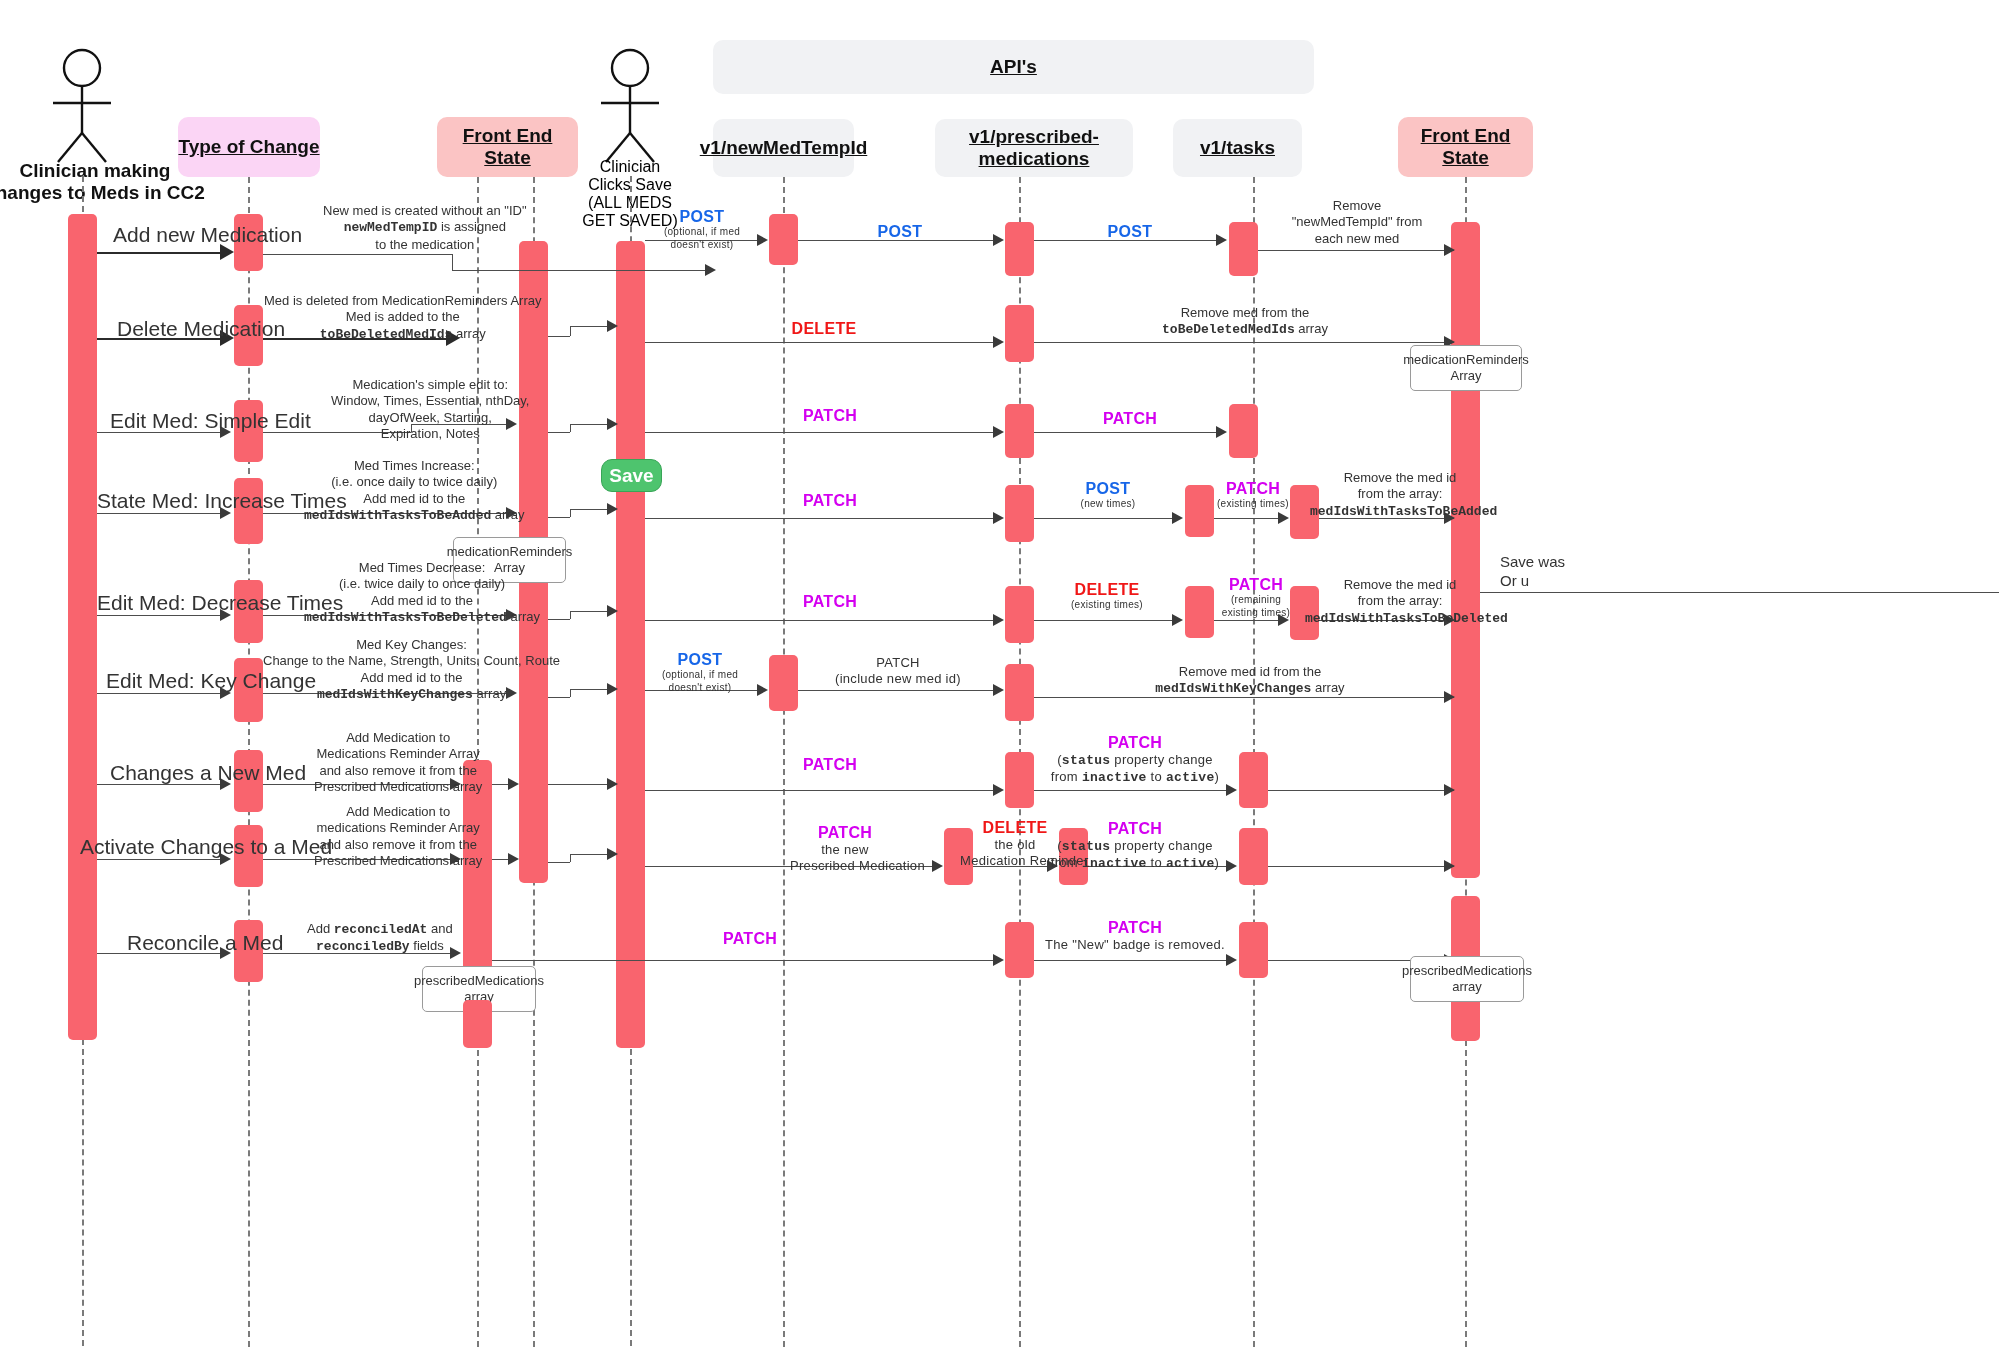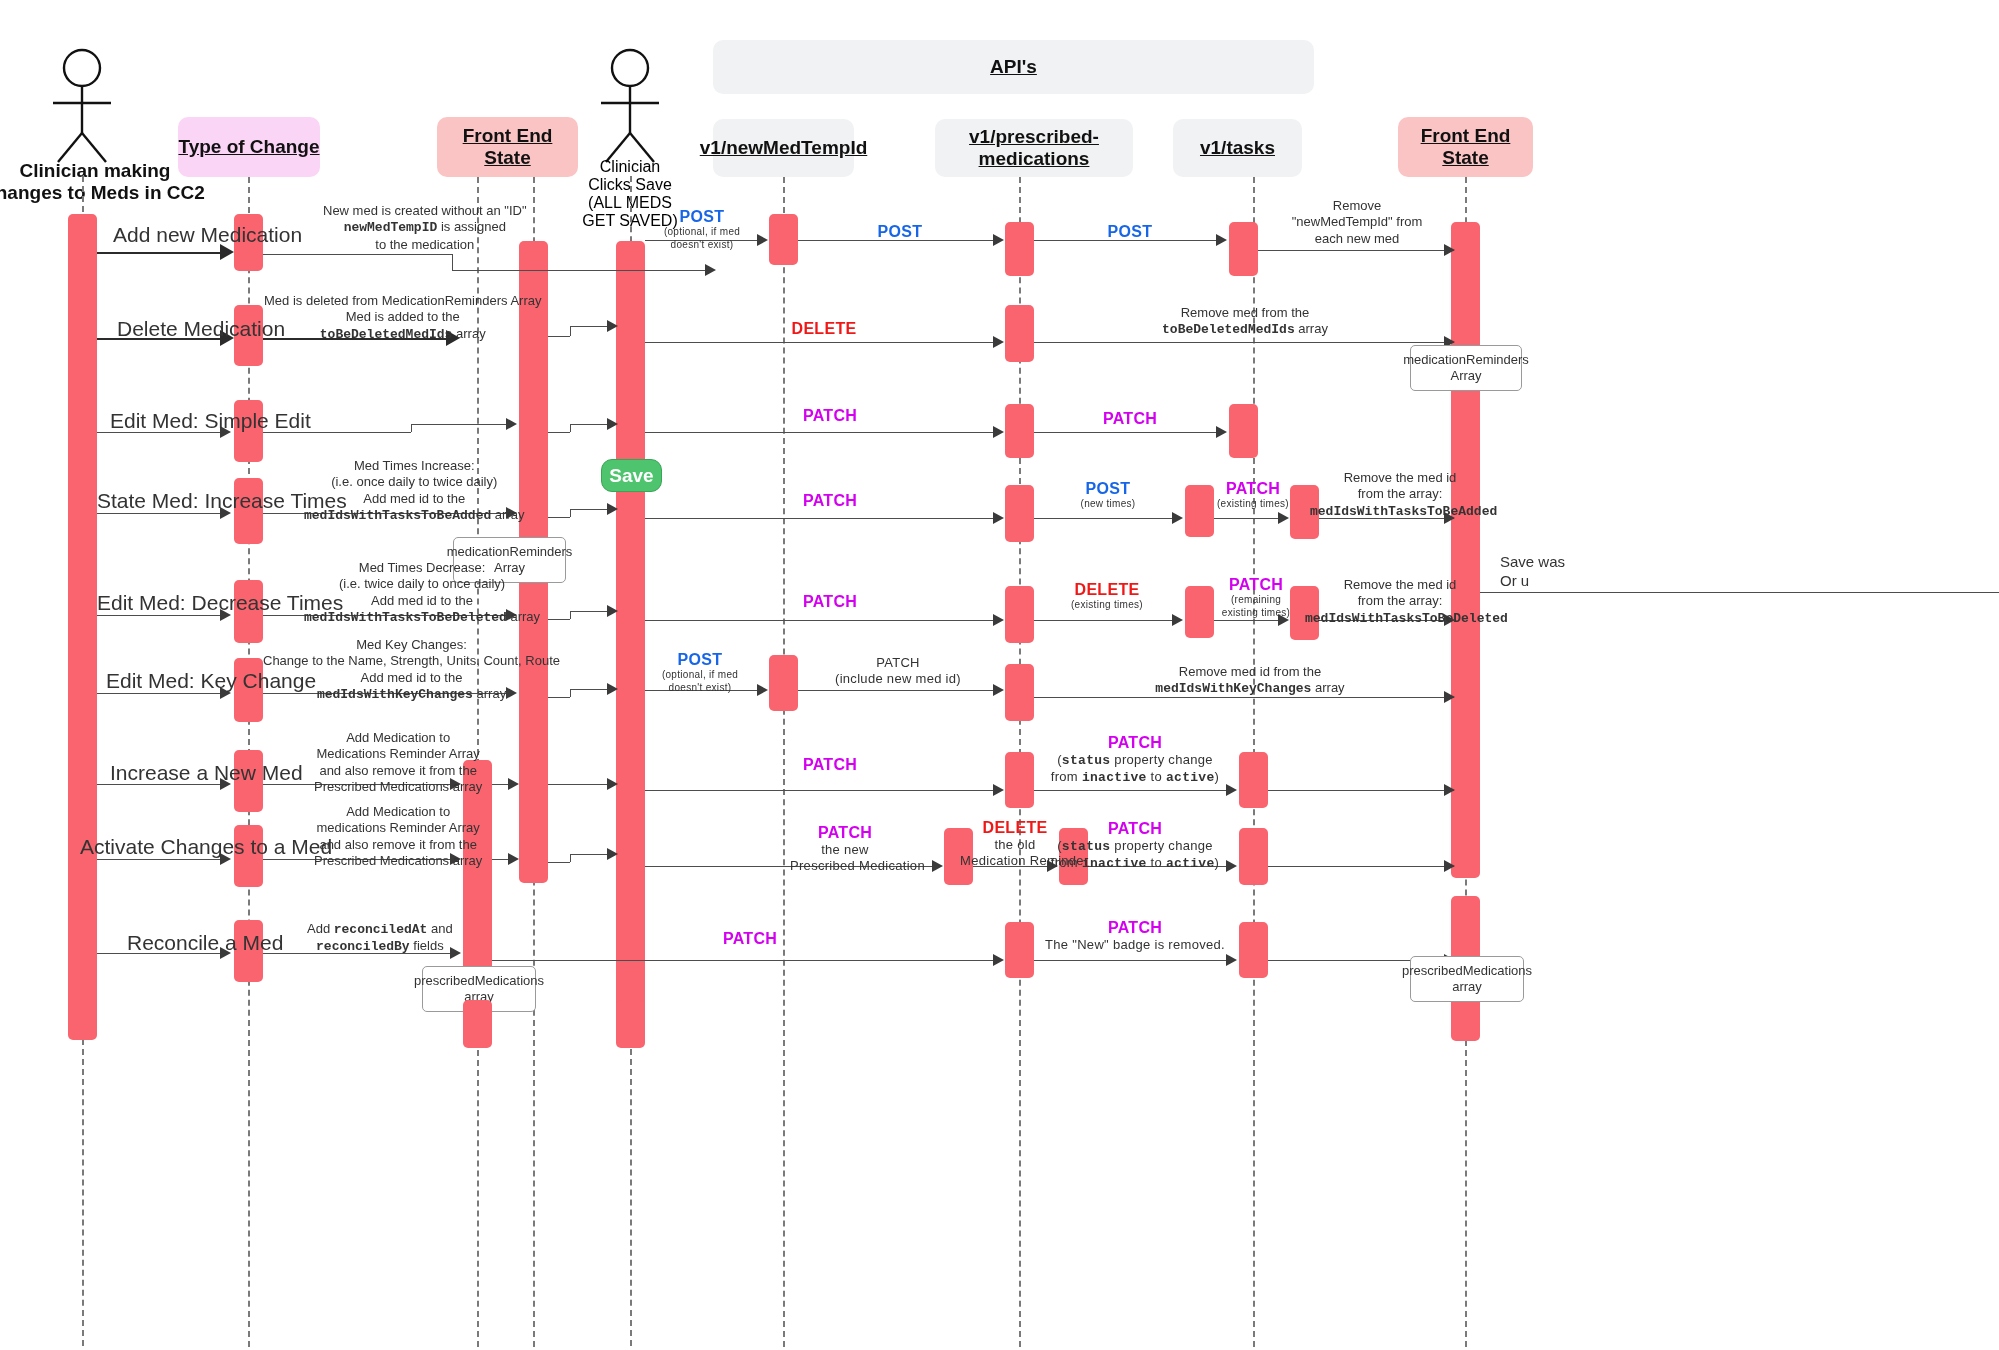--- a/index.html
+++ b/index.html
@@ -237,20 +237,26 @@
   <div class="head" style="left:607px;top:418px;"></div>
 
   <div class="arr" style="left:645px;top:432px;width:355px;"></div>
   <div class="head" style="left:993px;top:426px;"></div>
 
   <div class="arr" style="left:1034px;top:432px;width:188px;"></div>
   <div class="head" style="left:1216px;top:426px;"></div>
 
   <div class="lbl big" style="left:110px;top:408px;">Edit Med: Simple Edit</div>
 
+  <div class="lbl small" style="left:331px;top:377px;">
+    <div>Medication's simple edit to:</div>
+    <div>Window, Times, Essential, nthDay,</div>
+    <div>dayOfWeek, Starting,</div>
+    <div>Expiration, Notes</div>
+  </div>
 
   <div class="verb patch" style="left:790px;top:407px;width:80px;">PATCH</div>
   <div class="verb patch" style="left:1090px;top:410px;width:80px;">PATCH</div>
 
   <div class="savebtn" style="left:601px;top:459px;width:59px;height:31px;border-radius:11px;">
     <span>Save</span>
   </div>
 
   <div class="act" style="left:234px;top:478px;width:29px;height:66px;"></div>
   <div class="act" style="left:1005px;top:485px;width:29px;height:57px;"></div>
@@ -443,21 +449,21 @@
 
   <div class="arr" style="left:645px;top:790px;width:355px;"></div>
   <div class="head" style="left:993px;top:784px;"></div>
 
   <div class="arr" style="left:1034px;top:790px;width:198px;"></div>
   <div class="head" style="left:1226px;top:784px;"></div>
 
   <div class="arr" style="left:1268px;top:790px;width:186px;"></div>
   <div class="head" style="left:1444px;top:784px;"></div>
 
-  <div class="lbl big" style="left:110px;top:760px;">Increase a New Med</div>
+  <div class="lbl big" style="left:110px;top:760px;">Changes a New Med</div>
 
   <div class="lbl small" style="left:314px;top:730px;">
     <div>Add Medication to</div>
     <div>Medications Reminder Array</div>
     <div>and also remove it from the</div>
     <div>Prescribed Medications array</div>
   </div>
 
   <div class="verb patch" style="left:790px;top:756px;width:80px;">PATCH</div>
 

